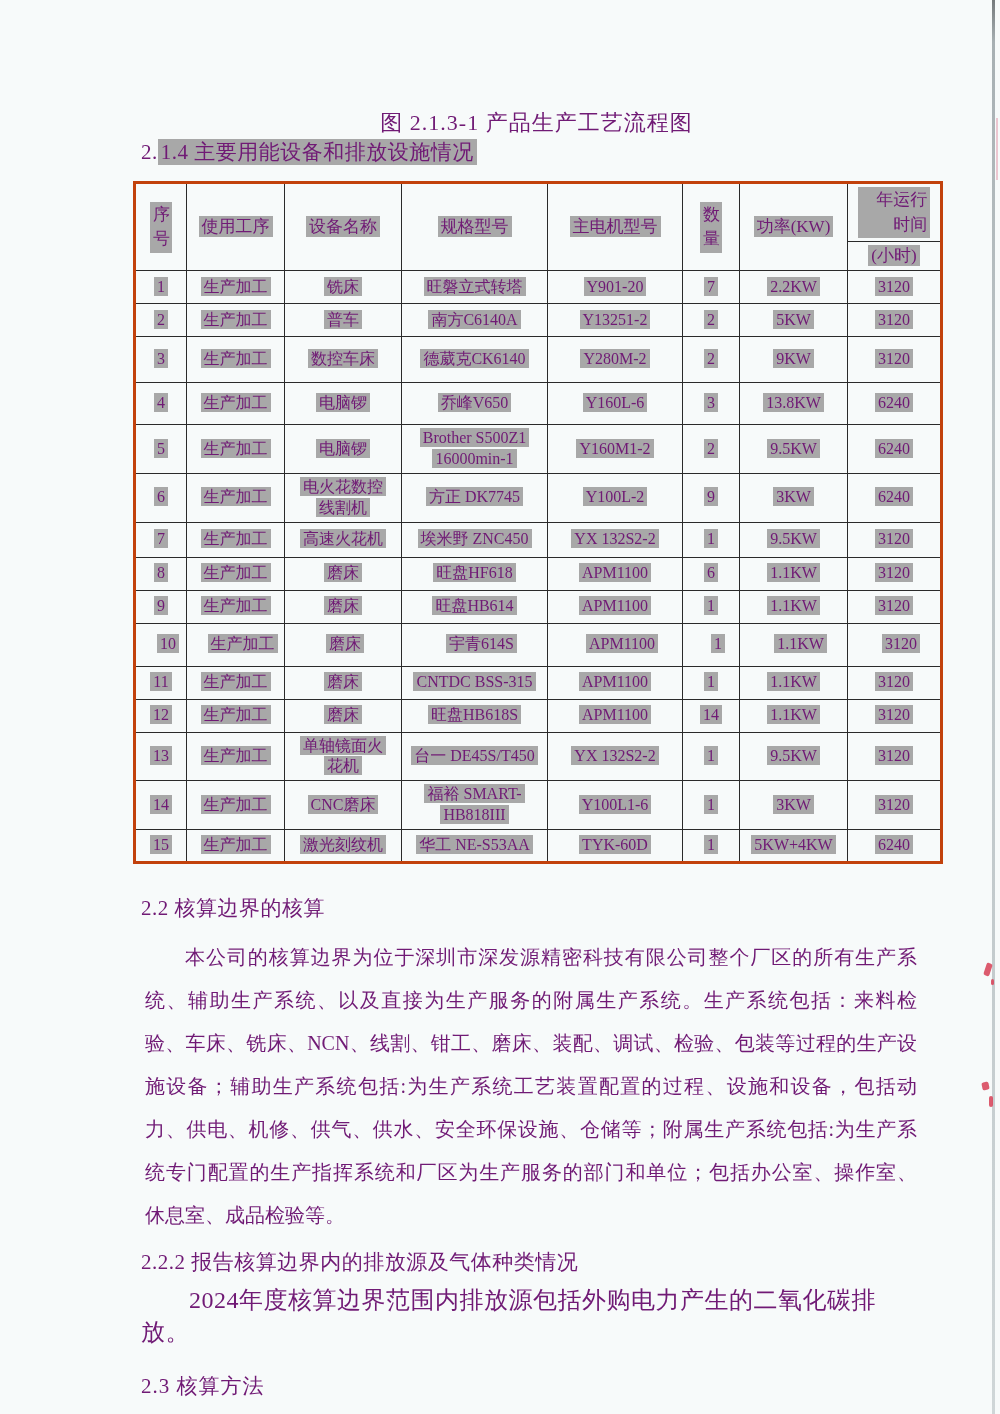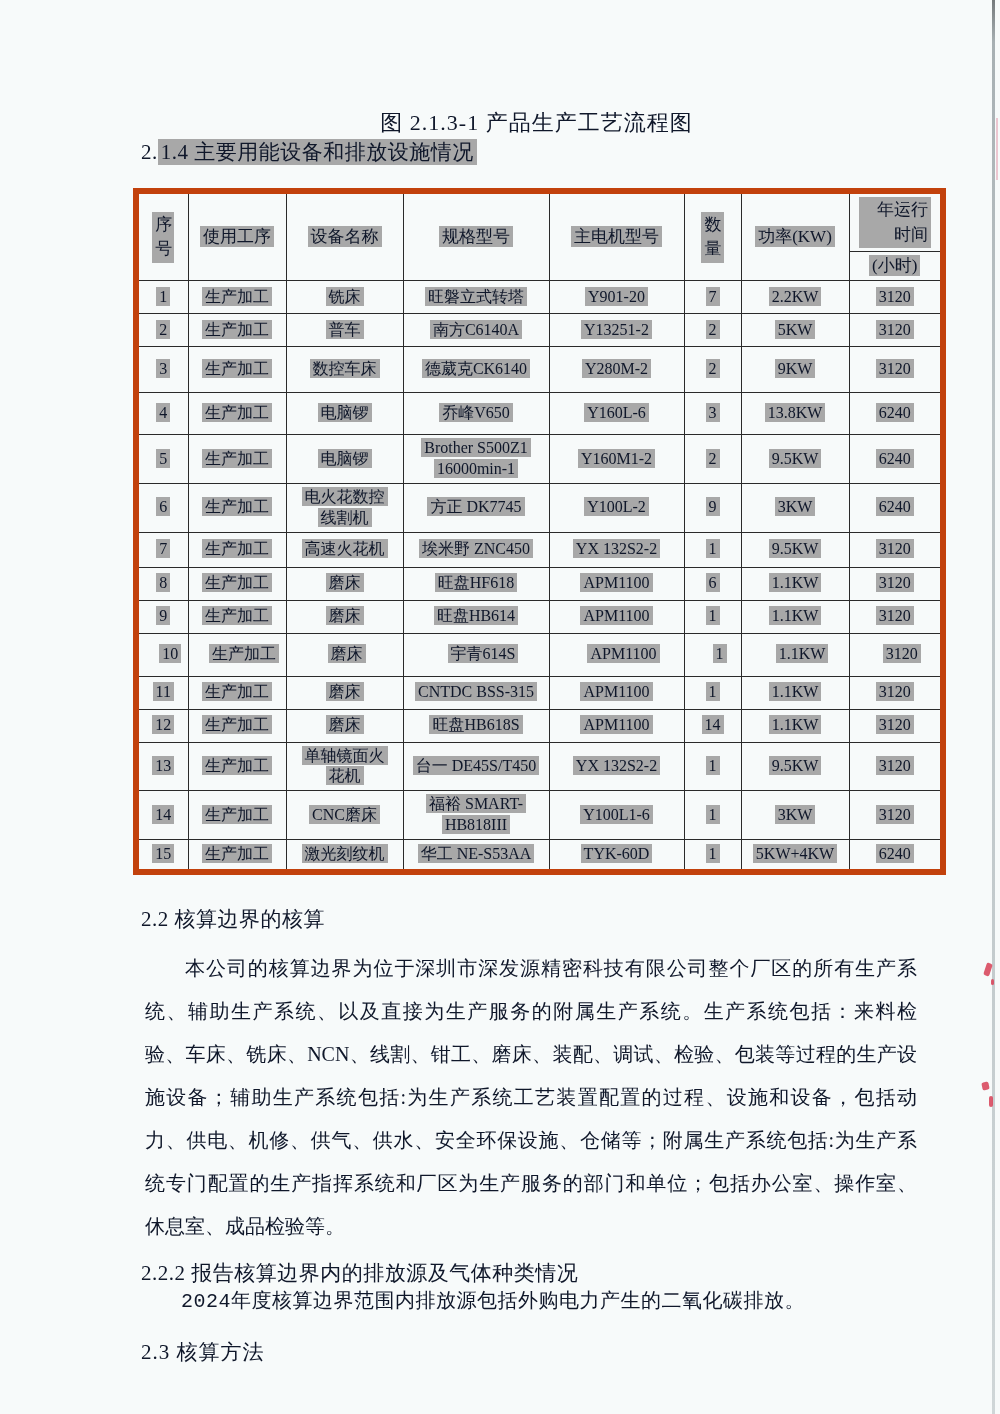--- a/index.html
+++ b/index.html
@@ -3,21 +3,21 @@
 <meta charset="utf-8">
 <style>
   * { margin:0; padding:0; box-sizing:border-box; }
   html,body { background:#e8ecec; }
   .page {
     position:relative;
     width:1000px; height:1414px;
     margin:0 auto;
     background:#f7fafa;
     font-family:"Liberation Serif","DejaVu Serif",serif;
-    color:#0f172a;
+    color:#701a75;
     overflow:hidden;
   }
   
   .scan-edge {
     position:absolute; top:0; bottom:0; right:5px; width:3px;
     background:linear-gradient(180deg,#4a4f52 0%,#8d979b 3%,#aab3b6 30%,#b3bcbf 70%,#c2cacc 100%);
     opacity:.75;
   }
   .pink-line {
     position:absolute; right:2px; top:118px; width:2px; height:62px;
@@ -44,24 +44,24 @@
   }
   .hl {
     background:#a8a8a8;
     padding:1px 3px;
     -webkit-box-decoration-break:clone;
     box-decoration-break:clone;
   }
 
   
   table.eq-table {
-    margin-top:22px;
+    margin-top:15px;
     width:807px;
     border-collapse:collapse;
-    border:6px solid #c2410c;
+    border:3px solid #c2410c;
     table-layout:fixed;
   }
   .eq-table th, .eq-table td {
     border:1.5px solid #2a2a2a;
     text-align:center;
     vertical-align:middle;
     font-weight:normal;
     font-size:16px;
     line-height:1.3;
     padding:3px 2px;
@@ -84,21 +84,21 @@
   .paragraph { margin-top:14px; margin-left:12px; width:772px; font-size:20px; }
   .pline {
     line-height:43px;
     text-align:justify;
     text-align-last:justify;
     text-justify:inter-character;
   }
   .pline.indent { text-indent:2em; }
   .pline:last-child { text-align-last:left; }
   .h-222  { margin-top:11px; margin-left:8px; font-size:21px; letter-spacing:.5px; }
-  .para2  { margin-top:0; margin-left:8px; width:772px; font-size:20px; text-indent:2em; letter-spacing:.5px;font-family:Liberation Mono, monospace; }
+  .para2  { margin-top:8px; margin-left:8px; width:772px; font-size:24px; text-indent:2em; letter-spacing:.5px; }
   .h-23   { margin-top:24px; margin-left:8px; font-size:21px; letter-spacing:1px; }
 </style>
 </head>
 <body>
 
 <div class="page">
 
   <div class="scan-edge"></div>
   <div class="pink-line"></div>
   <div class="red-mark rm1"></div>

